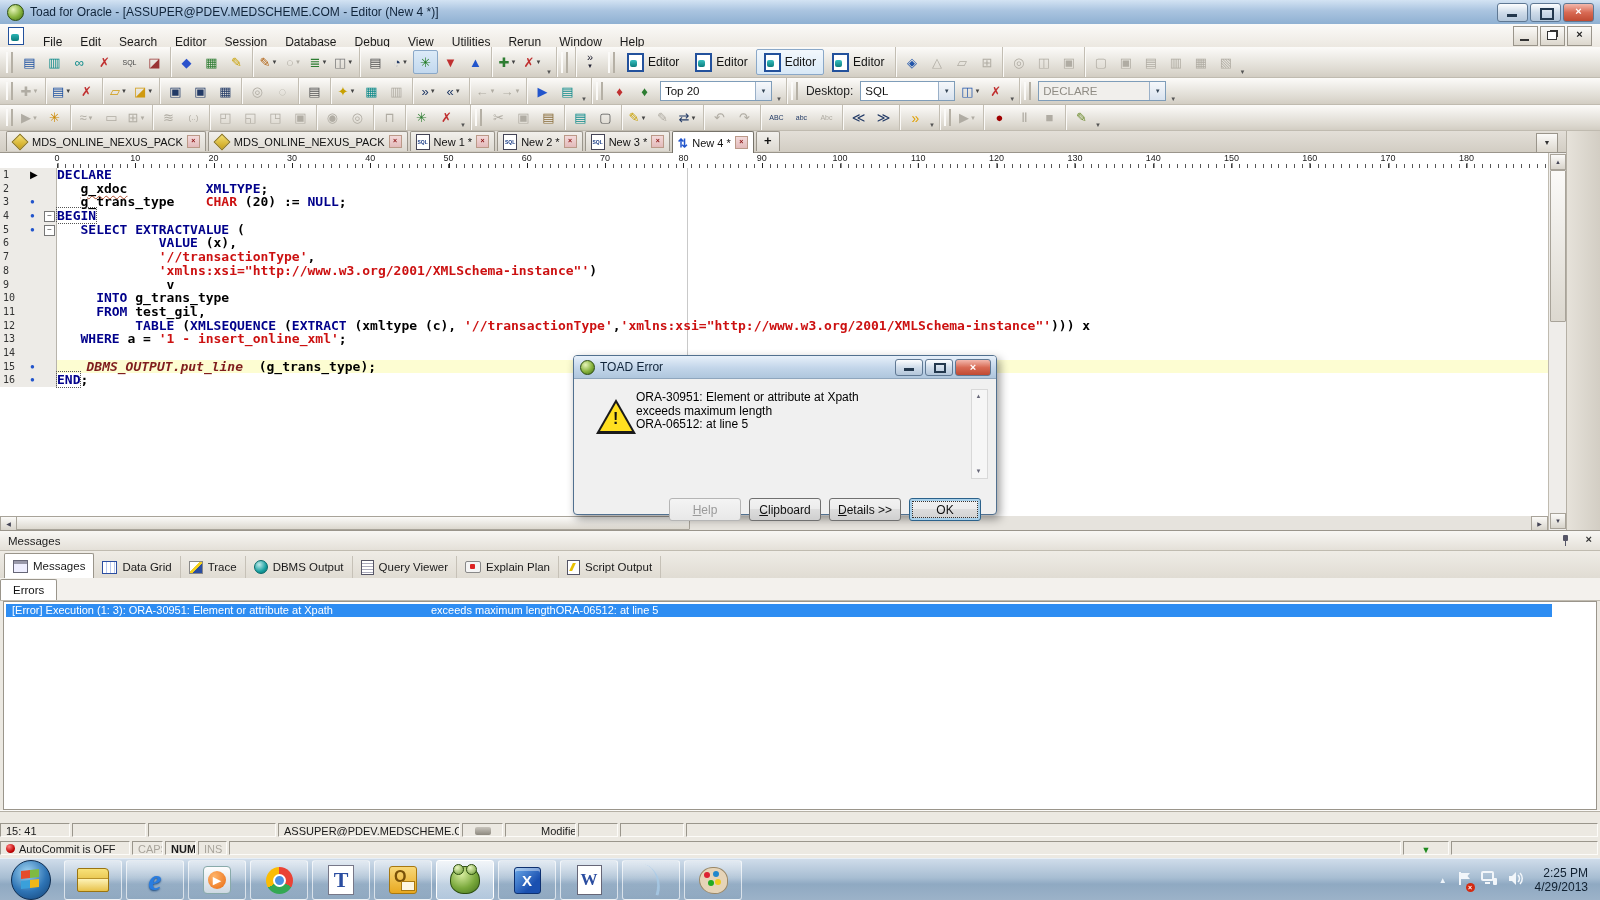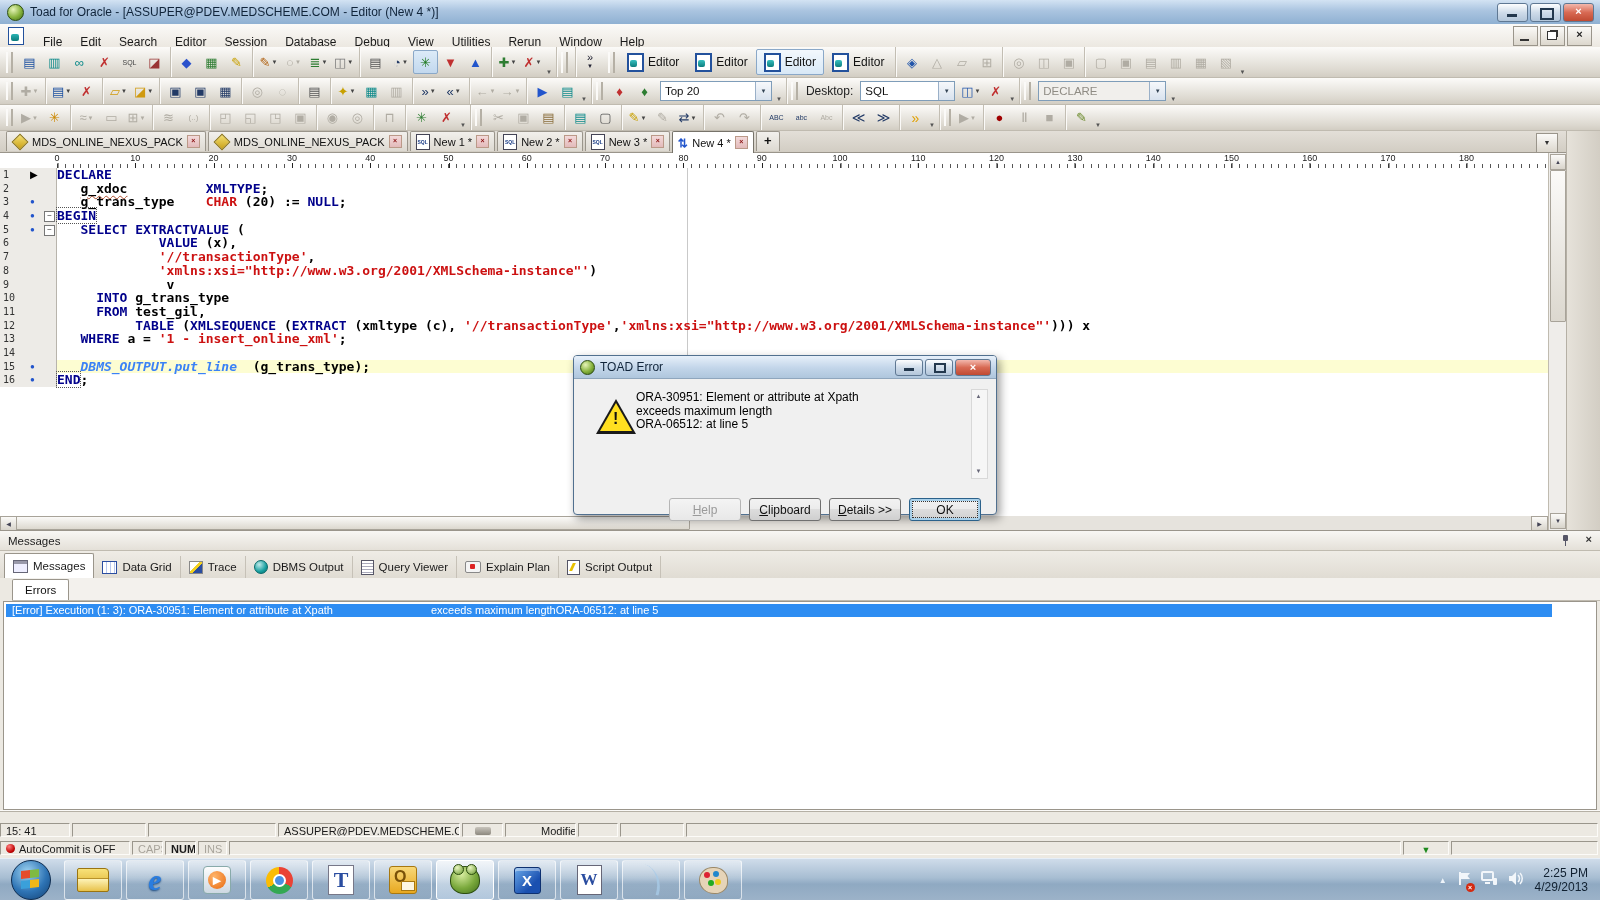--- a/index.html
+++ b/index.html
@@ -94,21 +94,21 @@
   .gut{position:absolute;left:0;top:0;width:56px;height:100%;background:#edebe7;border-right:1px solid #b8b4ac;}
   .cl.hl .gut{background:#edebe7;}
   .lnum{position:absolute;left:3px;top:0;font-size:10px;color:#333;font-family:"DejaVu Sans Mono",monospace;}
   .lmark{position:absolute;left:30px;top:0;font-size:8px;color:#2255cc;}
   .lmark.arrow{color:#000;font-size:10px;}
   .lfold{position:absolute;left:44px;top:2px;}
   .lfold.fbox{width:9px;height:9px;border:1px solid #777;background:#fff;font-size:8px;line-height:8px;text-align:center;color:#333;}
   .ct{position:absolute;left:57px;top:0;font-family:"DejaVu Sans Mono",monospace;font-size:13px;font-weight:bold;}
   .c-k{color:#00008b;} .c-p{color:#000;} .c-r{color:#cc1111;}
   .c-u{color:#000;text-decoration:underline wavy #b05030 1px;text-underline-offset:2px;}
-  .c-bi{color:#3b82f6;font-style:italic;}
+  .c-bi{color:#7f1d1d;font-style:italic;margin-left:6px;}
   .c-kx{color:#00008b;outline:1px dotted #555;}
   
   #vscroll{position:absolute;left:1548px;top:153px;width:17px;height:377px;background:#efedea;border-left:1px solid #c0bbb0;}
   #hscroll{position:absolute;left:0;top:516px;width:1548px;height:14px;background:#e6e3dd;}
   .sbtn{position:absolute;background:linear-gradient(#fbfaf8,#d8d4cb);border:1px solid #a8a399;
     display:flex;align-items:center;justify-content:center;font-size:6px;color:#445;}
   .sthumb{position:absolute;background:linear-gradient(#fbfaf8,#dcd8cf);border:1px solid #a8a399;border-radius:1px;}
   #rightband{position:absolute;left:1566px;top:131px;width:34px;height:691px;background:linear-gradient(90deg,#e6e2da,#d2cdc3);border-left:1px solid #b5b0a5;}
   
   #dialog{position:absolute;left:573px;top:355px;width:422px;height:158px;z-index:60;
@@ -146,21 +146,21 @@
   .dticon{display:inline-block;}
   .ic-messages{width:13px;height:11px;border:1px solid #667;background:#eef;box-shadow:inset 0 3px 0 #99a;}
   .ic-datagrid{width:13px;height:11px;border:1px solid #2a4da0;background:repeating-linear-gradient(90deg,#fff 0 3px,#b8c8ee 3px 4px),repeating-linear-gradient(#fff 0 3px,#b8c8ee 3px 4px);}
   .ic-trace{width:12px;height:11px;border:1px solid #888;background:linear-gradient(135deg,#fff 40%,#f2d020 40% 60%,#2a4da0 60%);}
   .ic-dbms{width:12px;height:12px;border-radius:50%;background:radial-gradient(circle at 35% 30%,#bfeaea,#18a0a0 60%,#076a6a);border:1px solid #076a6a;}
   .ic-query{width:11px;height:13px;border:1px solid #556;background:repeating-linear-gradient(#fff 0 2px,#aab 2px 3px);}
   .ic-explain{width:14px;height:10px;border:1px solid #888;border-radius:2px;background:#f4f4f4;position:relative;}
   .ic-explain:after{content:"";position:absolute;left:4px;top:2px;width:5px;height:5px;background:#d22;border-radius:1px;}
   .ic-script{width:11px;height:13px;border:1px solid #556;background:#fff;position:relative;}
   .ic-script:after{content:"";position:absolute;left:3px;top:2px;width:3px;height:8px;background:#e8c000;transform:skewX(-25deg);}
-  .subtabrow{height:22px;background:#f3f1ed;border-bottom:1px solid #c0bbb0;display:flex;align-items:flex-end;padding-left:0;margin-left:12px;}
+  .subtabrow{height:22px;background:#f3f1ed;border-bottom:1px solid #c0bbb0;display:flex;align-items:flex-end;padding-left:0;}
   .subtab{height:20px;background:#fff;border:1px solid #9a958b;border-bottom:none;border-radius:2px 2px 0 0;
     padding:0 12px;font-size:11.5px;line-height:20px;}
   #errors-list{height:207px;background:#fff;border:1px solid #9a958b;margin:0 3px;position:relative;}
   .error-row{position:absolute;left:2px;top:2px;width:1546px;height:13px;background:#2e8df2;color:#fff;
     font-size:11px;line-height:13px;white-space:nowrap;overflow:hidden;}
   .error-row .l{margin-left:6px;} .error-row .r{margin-left:98px;}
   .mp-bottom{height:13px;border-top:1px solid #fbfaf8;box-shadow:inset 0 1px 0 #b5b0a5;}
   
   .statusrow{position:absolute;left:0;width:1600px;height:18px;background:#ece9e2;display:flex;}
   #status1{top:822px;} #status2{top:840px;}

